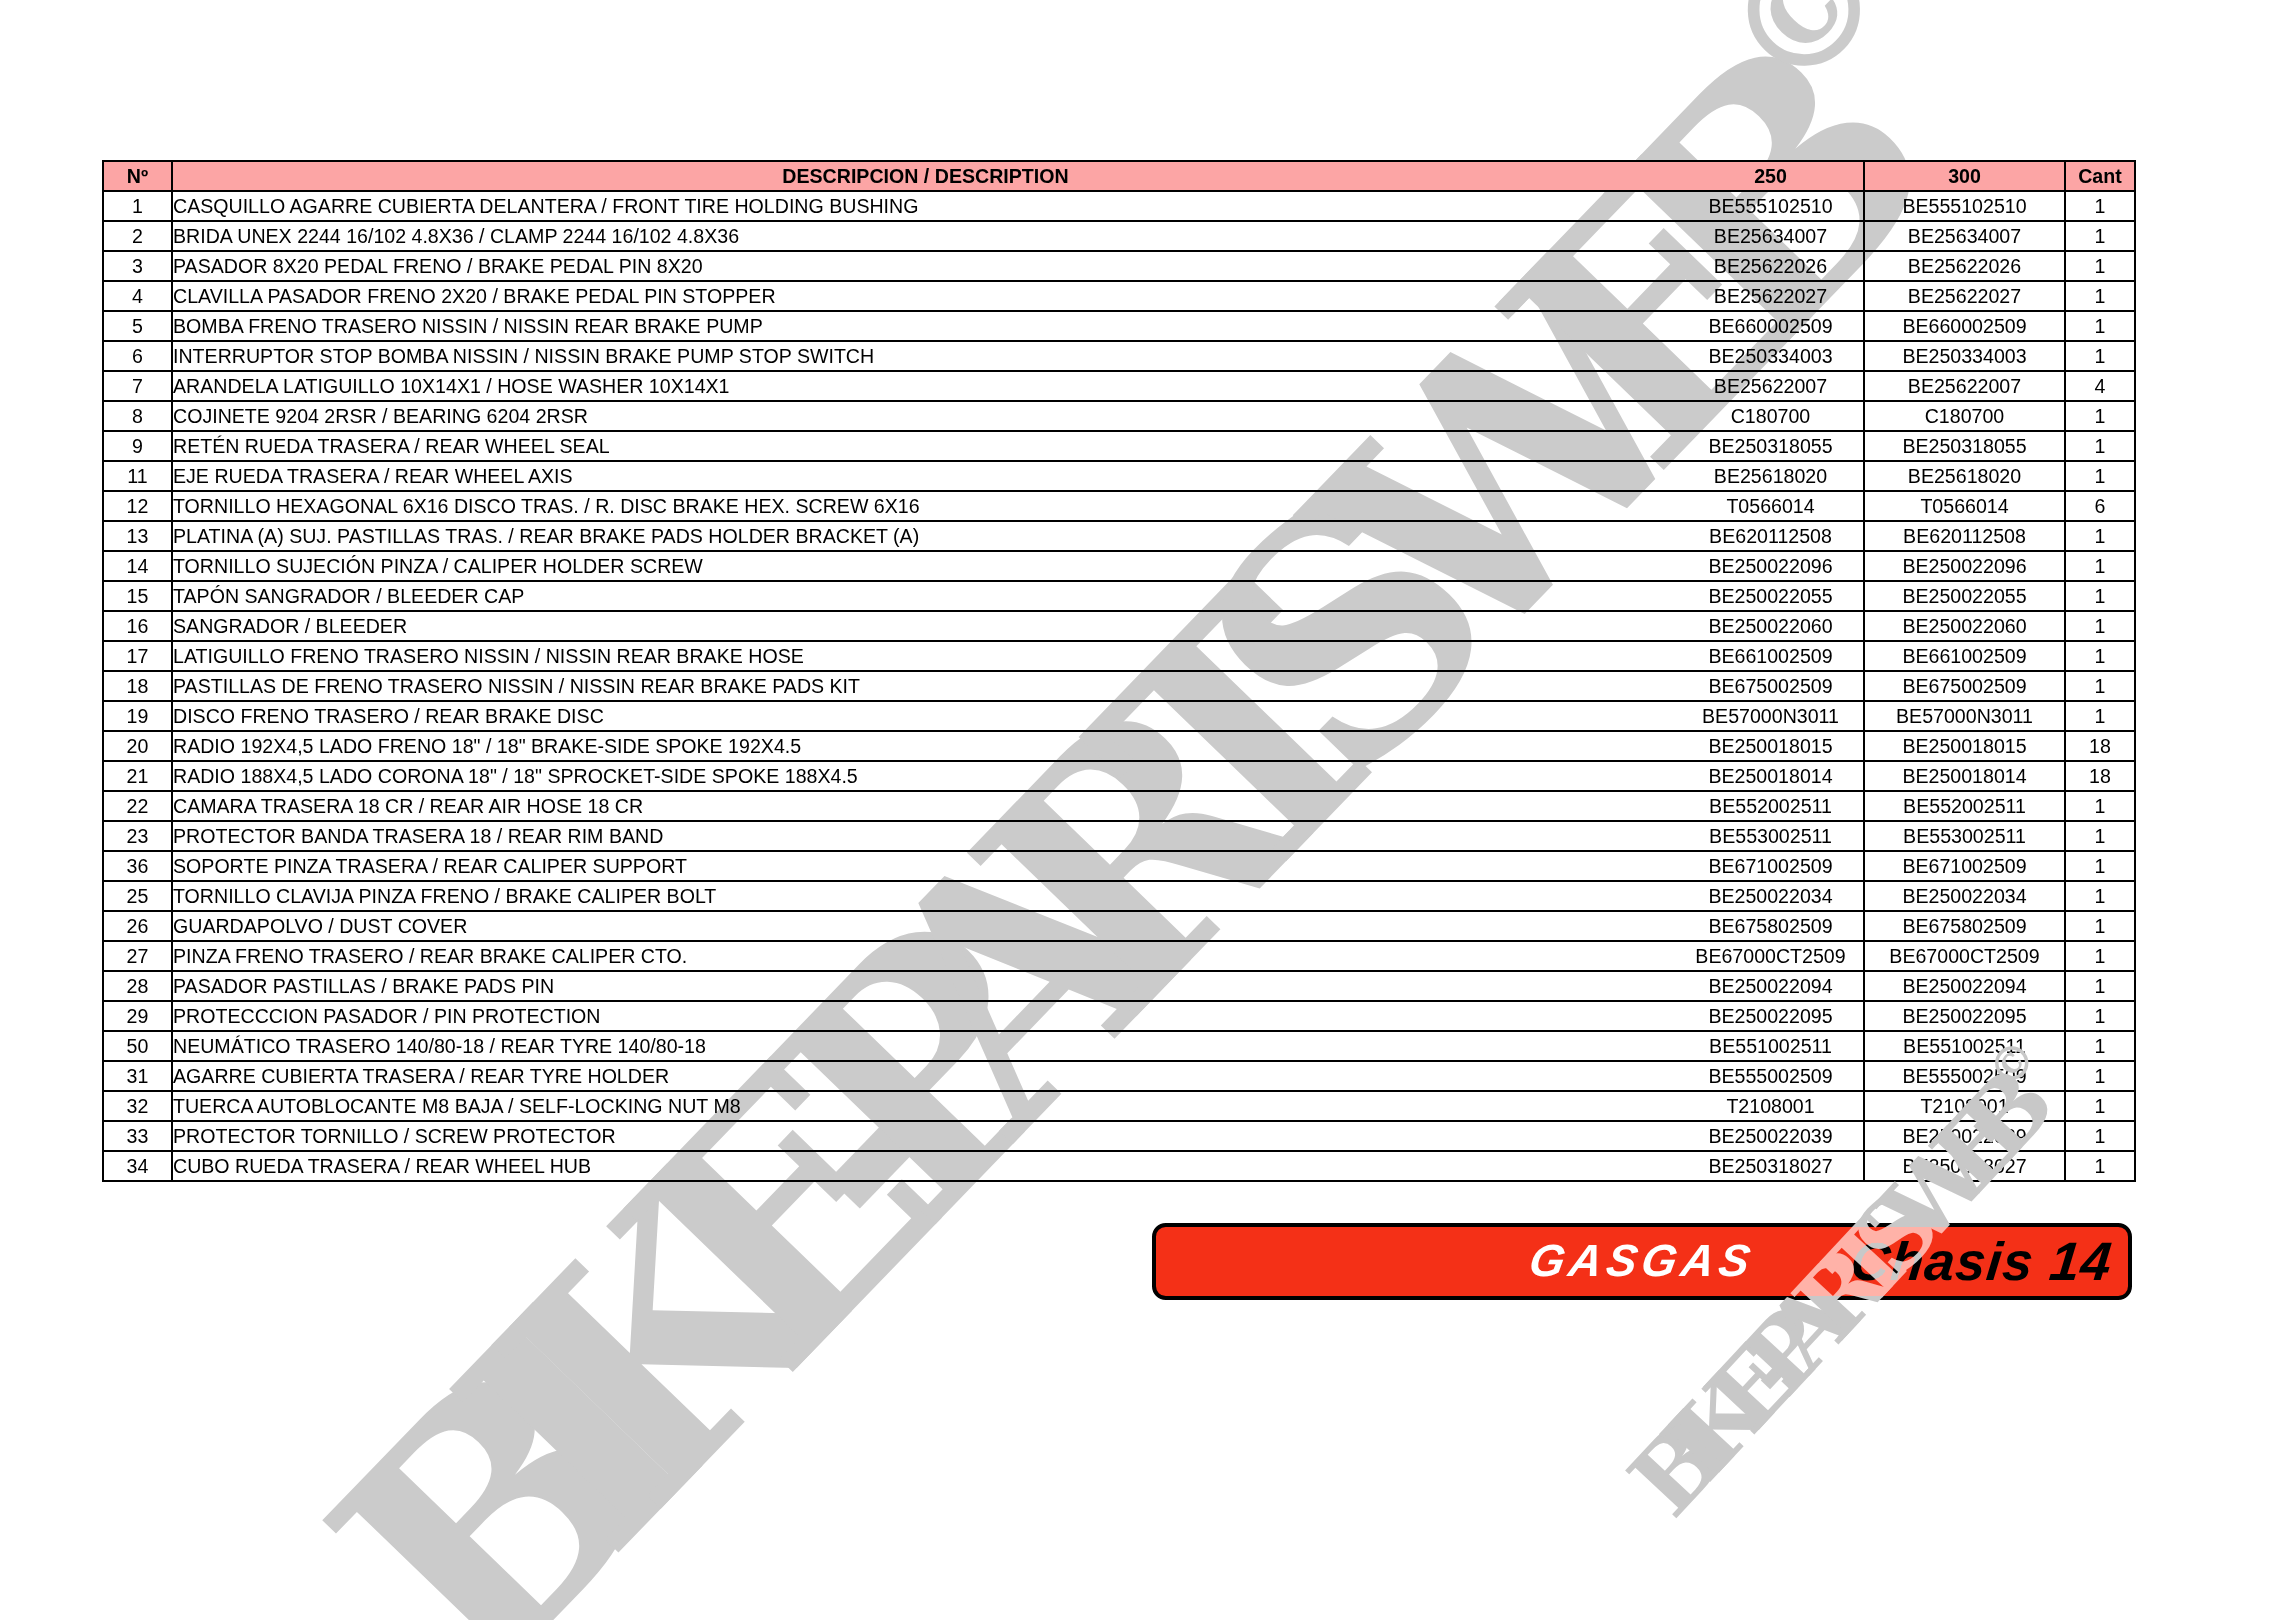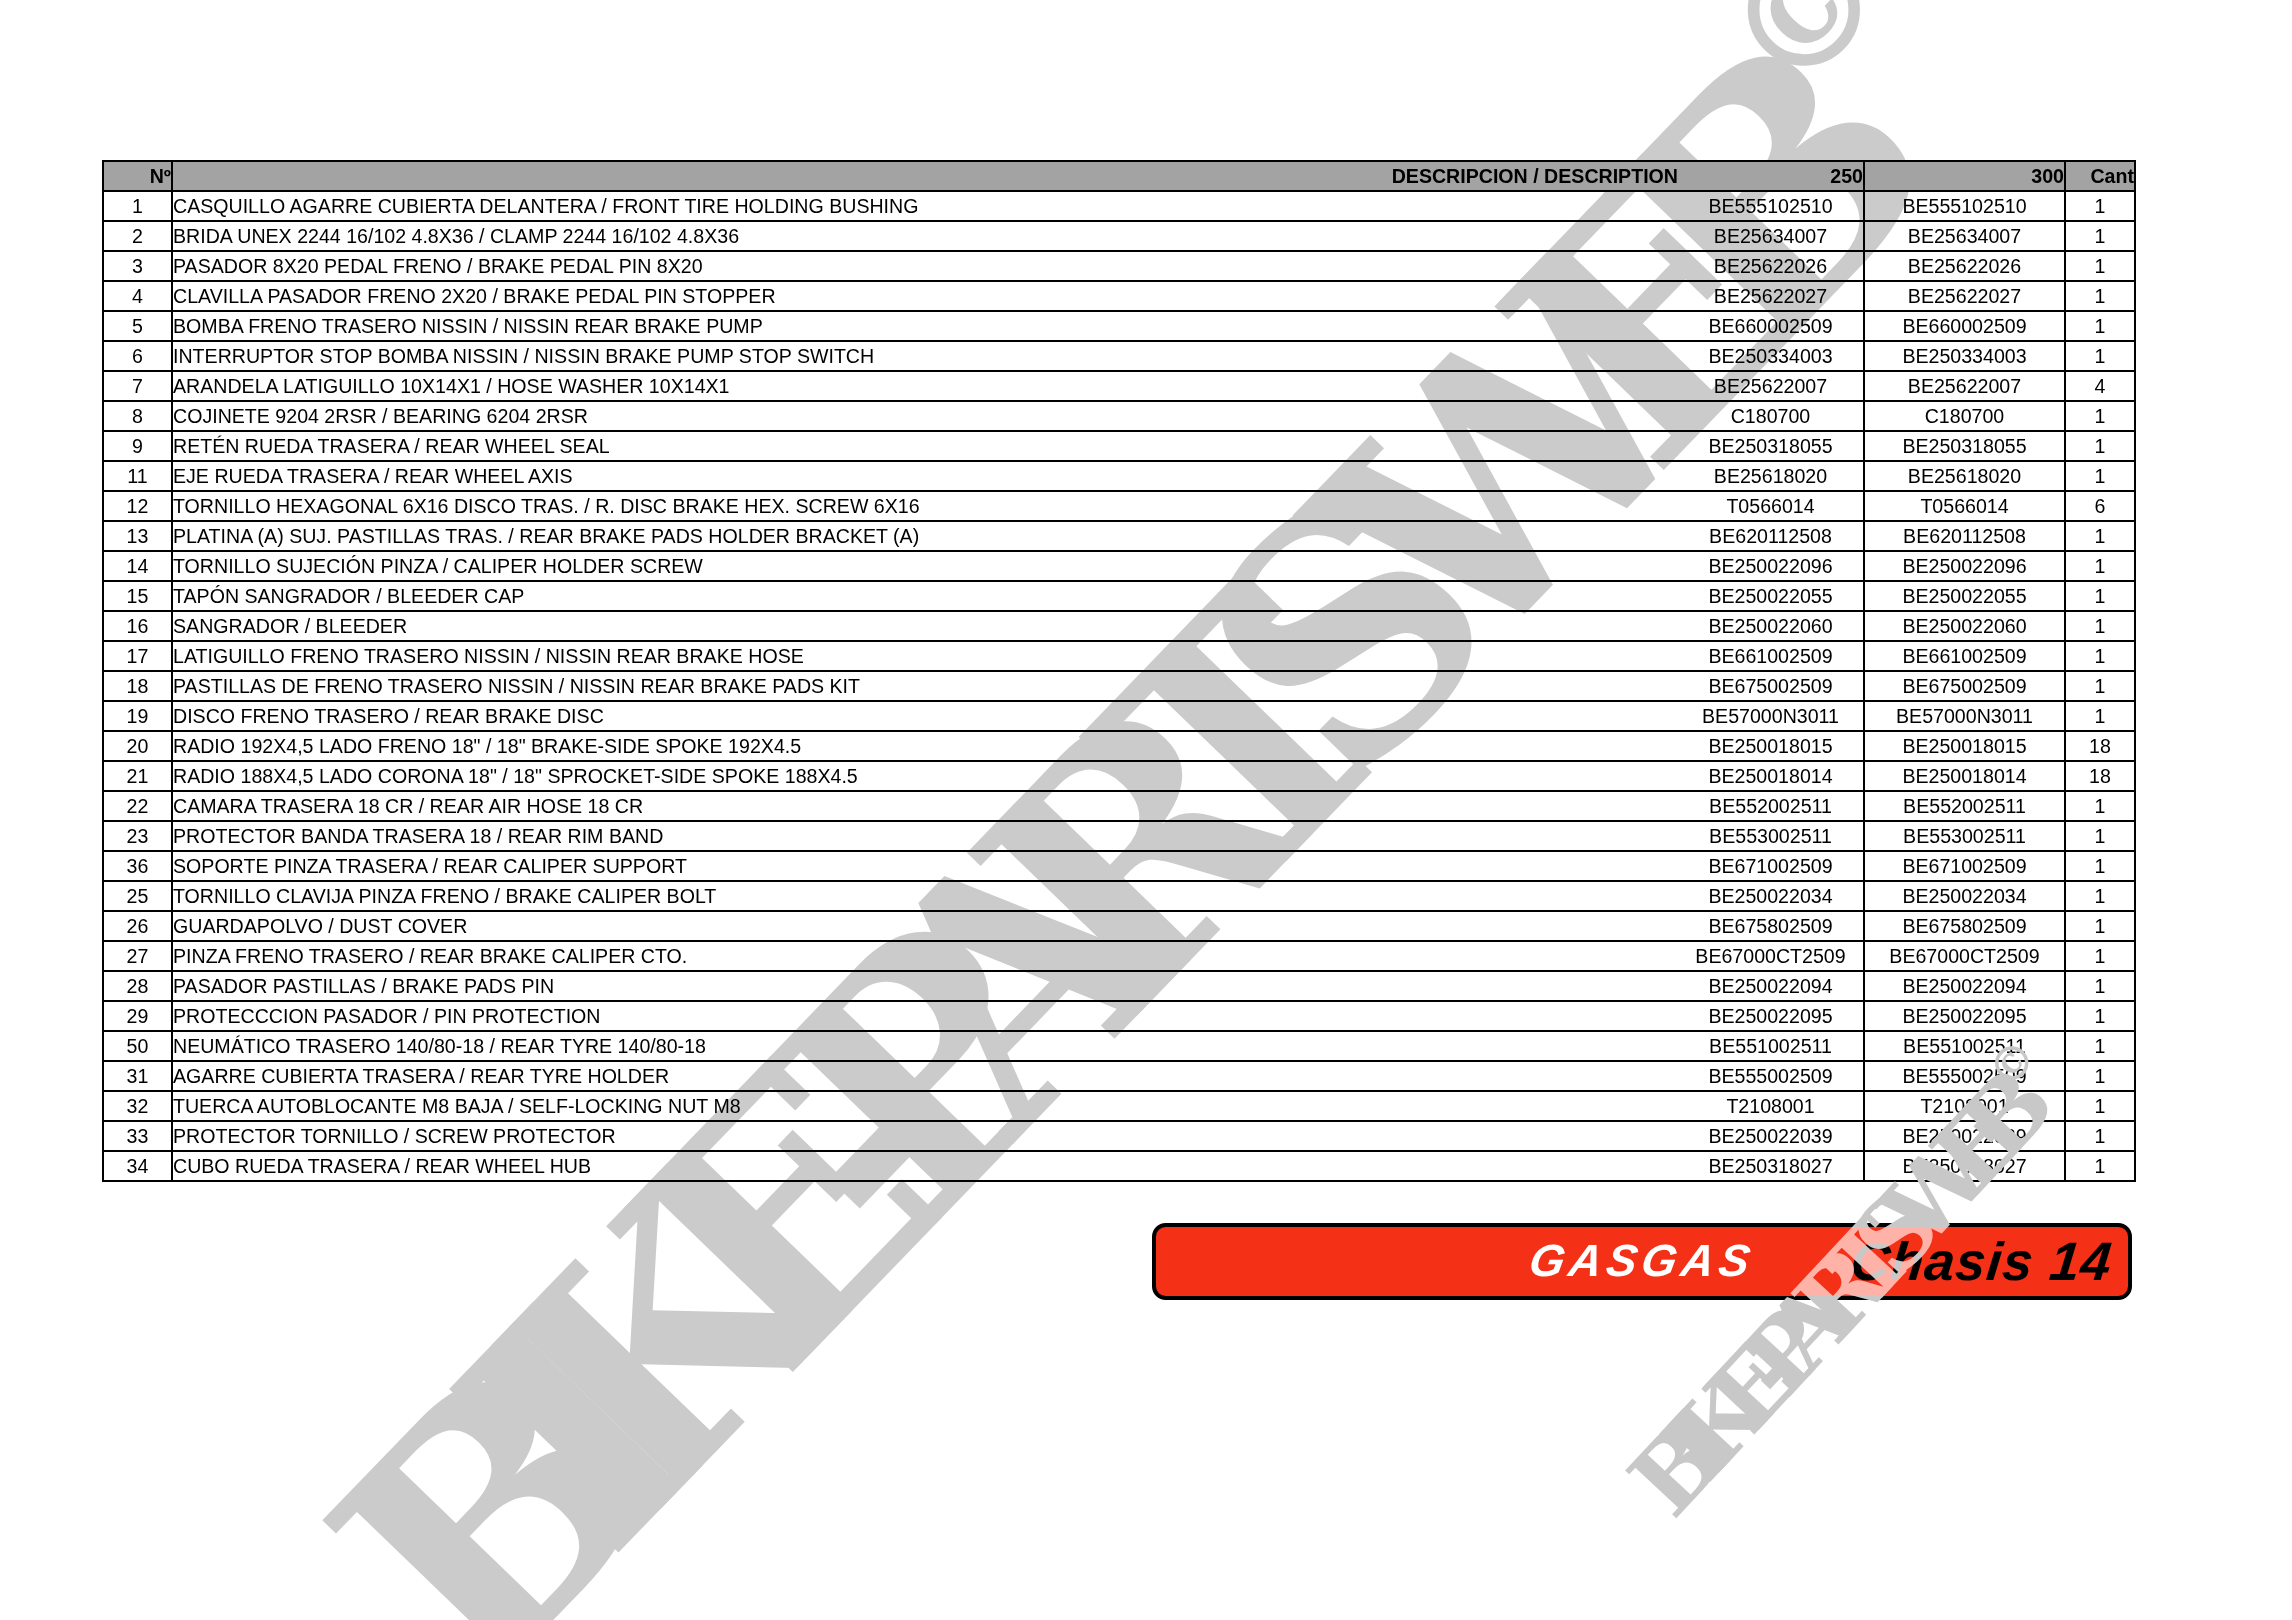--- a/index.html
+++ b/index.html
@@ -76,23 +76,23 @@
     overflow: hidden;
     white-space: nowrap;
     border-bottom: 2px solid #000;
     background: transparent;
     font-weight: normal;
   }
   table.parts {
     border: 2px solid #000;
   }
   table.parts thead th {
-    background: #a3a3a3;
+    background: #fca5a5;
     font-weight: bold;
-    text-align: right;
+    text-align: center;
   }
   .col-n   { text-align: center; border-right: 2px solid #000; }
   .col-desc{ text-align: left; padding-left: 9.8px; }
   .col-250 { text-align: center; }
   .col-300 { text-align: center; border-left: 2px solid #000; border-right: 2px solid #000; }
   .col-cant{ text-align: center; }
   thead .col-cant { text-align: left; padding-left: 4.9px; margin-left: 24px; }
   thead .col-250, thead .col-300 { text-align: center; margin-left: 40px; }
 
   

